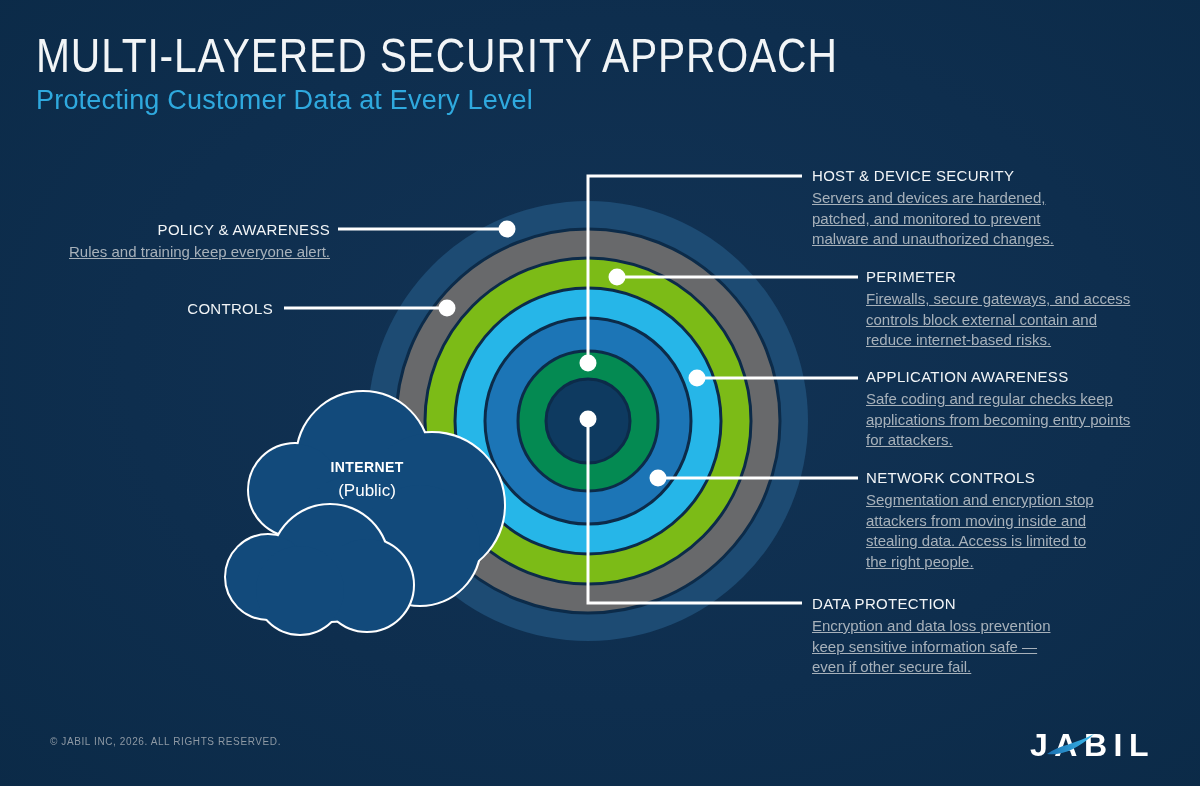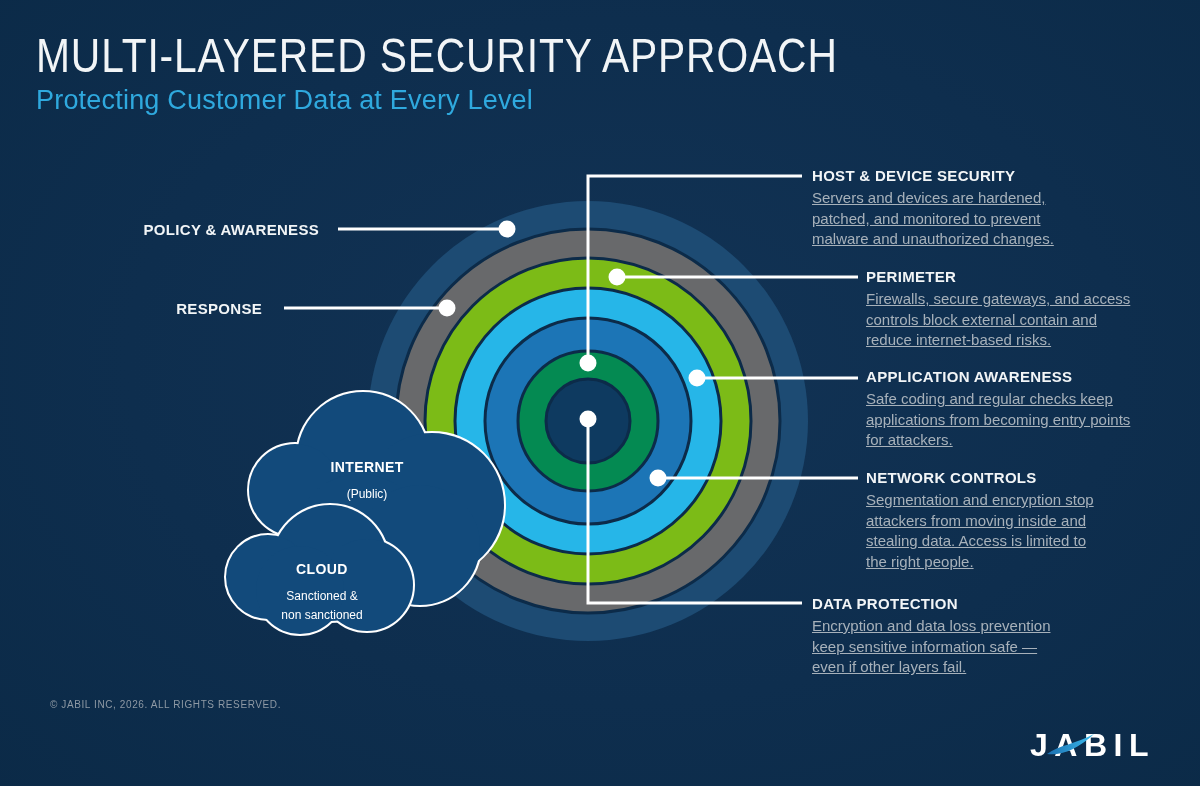--- a/index.html
+++ b/index.html
@@ -11,31 +11,31 @@
   .stage{position:absolute;inset:0;width:1200px;height:786px;}
   .main-title{
     position:absolute;left:36px;top:28px;font-size:48px;font-weight:400;color:#f2f5f7;
     letter-spacing:1px;white-space:nowrap;transform:scaleX(.85);transform-origin:0 0;
   }
   .sub-title{
     position:absolute;left:36px;top:85px;font-size:27px;font-weight:400;color:#2fa9de;
     letter-spacing:.2px;white-space:nowrap;text-align:center;
   }
   .callout{position:absolute;}
-  .callout .c-title{font-size:15px;font-weight:700;color:#f2f5f7;letter-spacing:.3px;margin:0 11px 4px 0;white-space:nowrap;}
+  .callout .c-title{font-size:15px;font-weight:400;color:#f2f5f7;letter-spacing:.3px;margin:0 0 4px 0;white-space:nowrap;}
   .callout .c-body{font-size:15px;color:#a7b1ba;line-height:1.37;white-space:pre-line;margin:0;text-decoration:underline;}
   .callout.left{text-align:right;}
   .cloud-label{position:absolute;text-align:center;color:#ffffff;}
   .cloud-label .cl-title{font-size:14px;font-weight:700;letter-spacing:.4px;}
-  .cloud-label .cl-sub{font-size:12px;line-height:1.55;white-space:pre-line;margin-top:10px;}
+  .cloud-label .cl-sub{font-size:17px;line-height:1.55;white-space:pre-line;margin-top:3px;}
   .cloud-stroke circle{fill:#124a7b;stroke:#ffffff;stroke-width:4;}
   .cloud-fill circle{fill:#124a7b;}
   .connectors polyline{stroke:#ffffff;stroke-width:3;fill:none;}
   .dots circle{fill:#ffffff;}
-  .copyright{position:absolute;left:50px;top:699px;font-size:10px;letter-spacing:.6px;color:#8e99a4;white-space:nowrap;}
+  .copyright{position:absolute;left:50px;top:736px;font-size:10px;letter-spacing:.6px;color:#8e99a4;white-space:nowrap;}
   .logo{position:absolute;right:40px;top:720px;}
 </style>
 </head>
 <body>
 
 <div class="canvas">
 
   <svg class="stage" viewBox="0 0 1200 786">
     <defs>
       <linearGradient id="swooshGrad" x1="0" y1="0" x2="1" y2="0">
@@ -105,23 +105,24 @@
       <circle cx="588" cy="363" r="8.5"></circle>
       <circle cx="588" cy="419" r="8.5"></circle>
     </g>
   </svg>
 
   <div class="main-title">MULTI-LAYERED SECURITY APPROACH</div>
   <div class="sub-title">Protecting Customer Data at Every Level</div>
 
   <div class="callout left" style="right:870px;top:221px;">
     <div class="c-title">POLICY &amp; AWARENESS</div>
+    <div class="c-body">Rules and training keep everyone alert.</div>
   </div>
   <div class="callout left" style="right:927px;top:300px;">
-    <div class="c-title">RESPONSE</div>
+    <div class="c-title">CONTROLS</div>
   </div>
 
   <div class="callout" style="left:812px;top:167px;">
     <div class="c-title">HOST &amp; DEVICE SECURITY</div>
     <div class="c-body">Servers and devices are hardened,
 patched, and monitored to prevent
 malware and unauthorized changes.</div>
   </div>
   <div class="callout" style="left:866px;top:268px;">
     <div class="c-title">PERIMETER</div>
@@ -139,31 +140,26 @@
     <div class="c-title">NETWORK CONTROLS</div>
     <div class="c-body">Segmentation and encryption stop
 attackers from moving inside and
 stealing data. Access is limited to
 the right people.</div>
   </div>
   <div class="callout" style="left:812px;top:595px;">
     <div class="c-title">DATA PROTECTION</div>
     <div class="c-body">Encryption and data loss prevention
 keep sensitive information safe —
-even if other layers fail.</div>
+even if other secure fail.</div>
   </div>
 
   <div class="cloud-label" style="left:287px;top:459px;width:160px;">
     <div class="cl-title">INTERNET</div>
     <div class="cl-sub">(Public)</div>
-  </div>
-  <div class="cloud-label" style="left:242px;top:561px;width:160px;">
-    <div class="cl-title">CLOUD</div>
-    <div class="cl-sub">Sanctioned &amp;
-non sanctioned</div>
   </div>
 
   <div class="copyright">© JABIL INC, 2026. ALL RIGHTS RESERVED.</div>
   <svg class="logo" width="132" height="48" viewBox="0 0 132 48">
     <text x="2" y="36" font-family="Liberation Sans, sans-serif" font-size="32" font-weight="700" letter-spacing="6.5" fill="#ffffff">JABIL</text>
     <path d="M19,34 C33,36 50,29 66,14 C48,24 31,25 19,34 Z" fill="url(#swooshGrad)"></path>
   </svg>
 
 </div>
 

